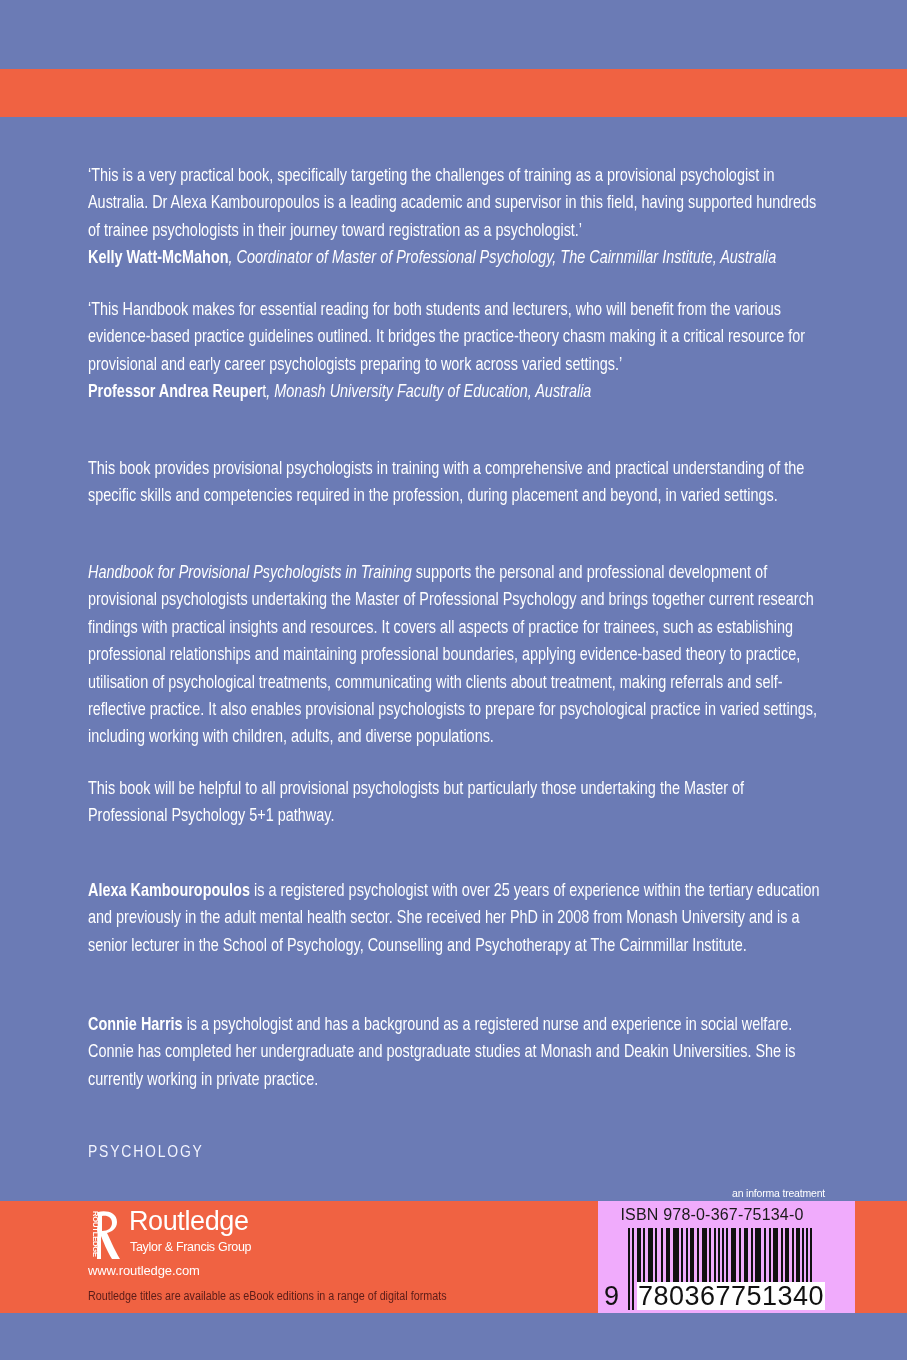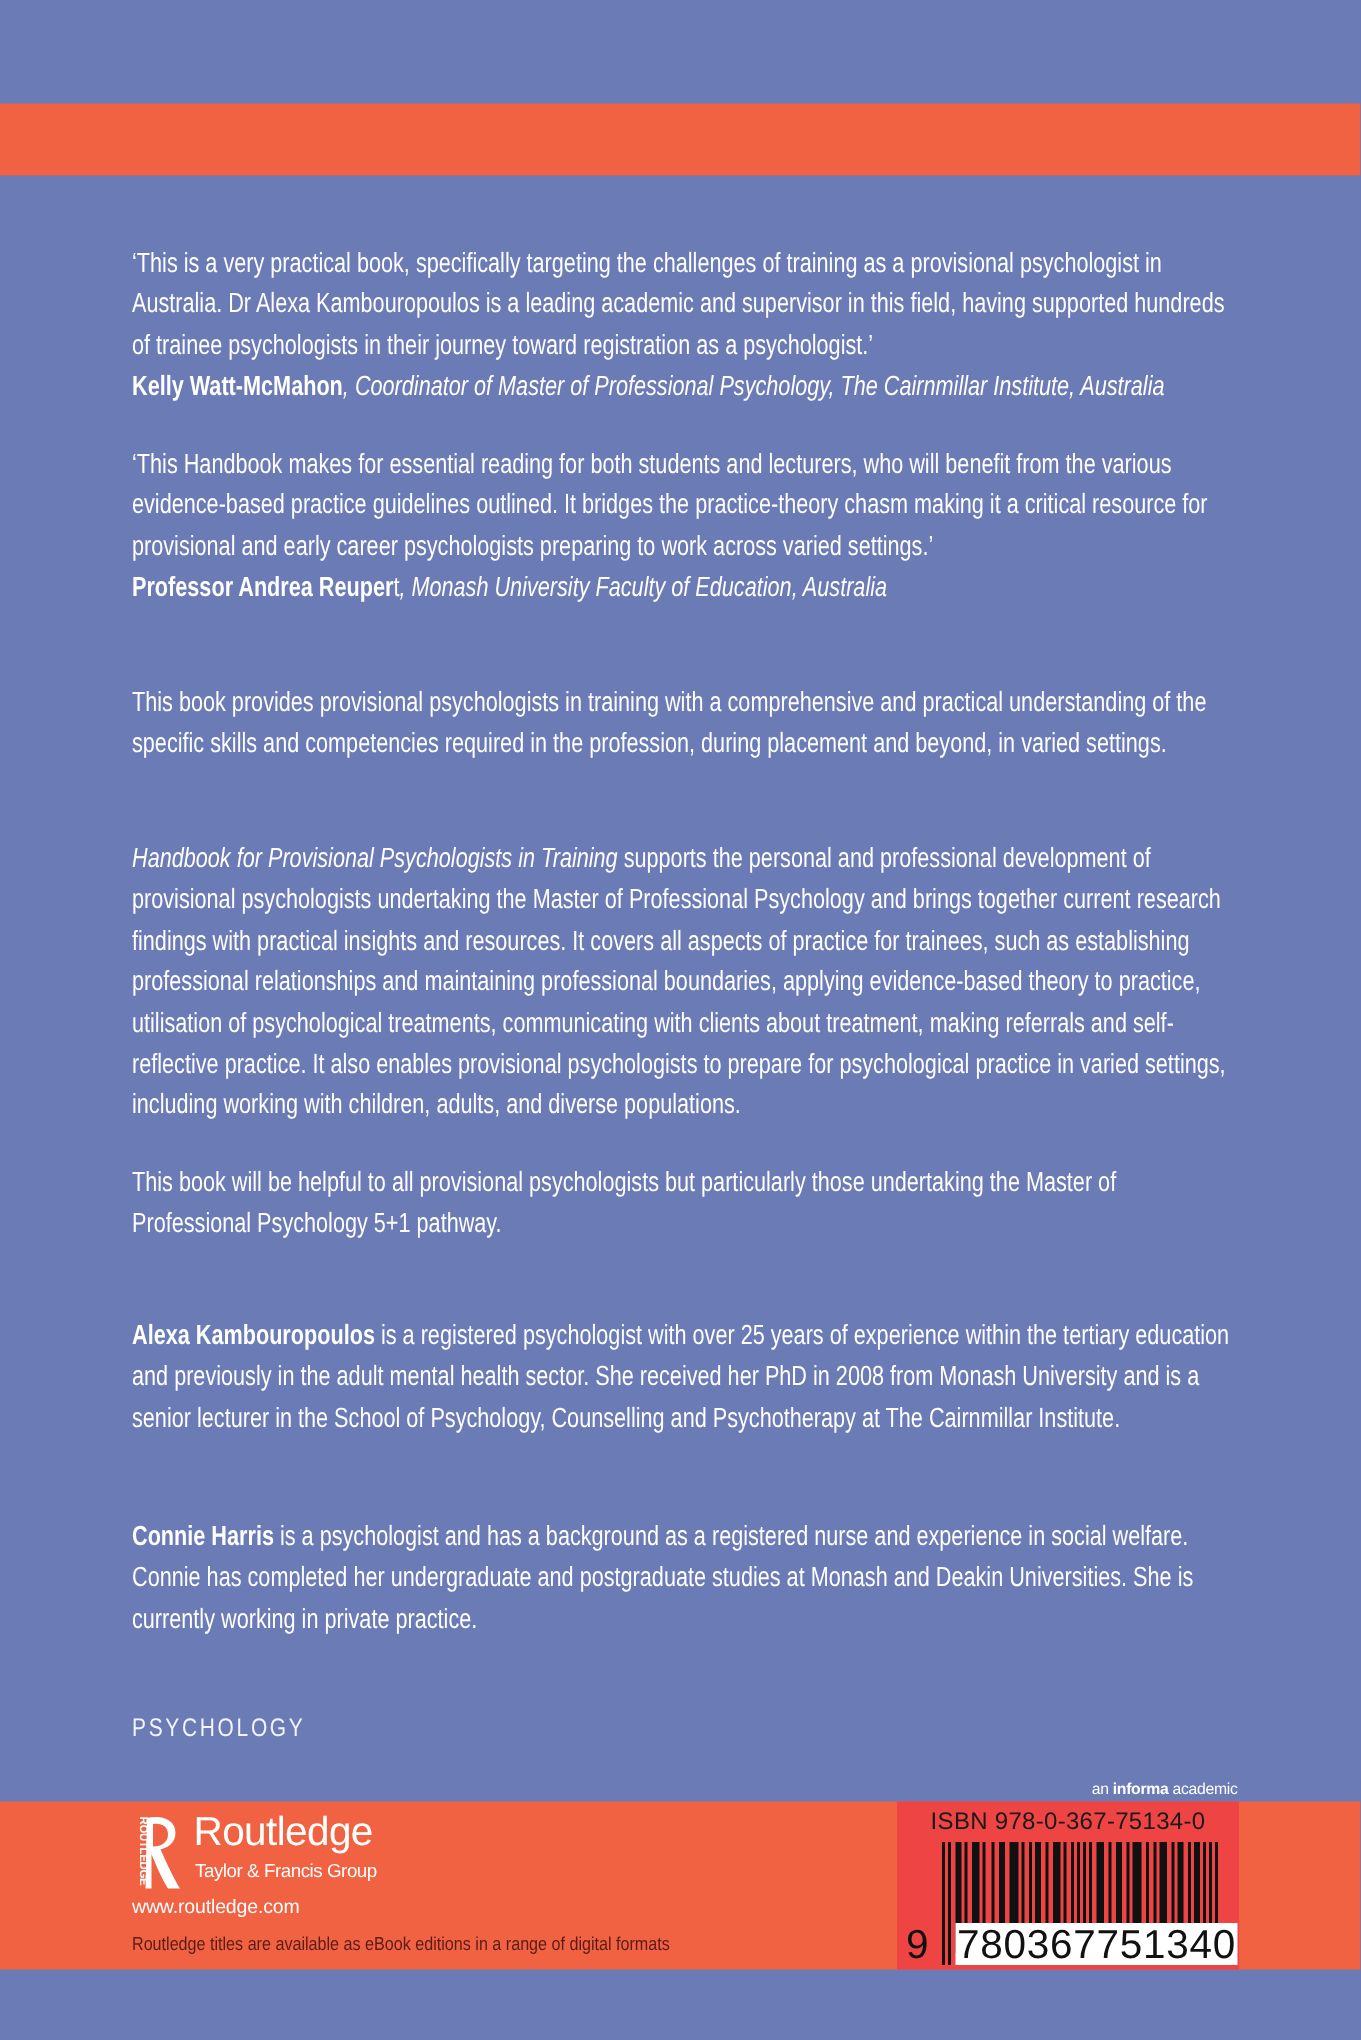--- a/index.html
+++ b/index.html
@@ -38,21 +38,21 @@
   .subject {
     position: absolute; left: 88px; top: 1142px;
     font-size: 17px; letter-spacing: 2.2px;
     transform-origin: 0 0; transform: scaleX(0.82);
     color: #f2f4ff;
   }
   .informa {
     position: absolute; top: 1187px; right: 82px;
     font-size: 10.5px; color: #ffffff; letter-spacing: -0.2px;
   }
-  .informa b { font-weight: bold; }
+  .informa b { font-weight: normal; }
 
   .logo { position: absolute; left: 84px; top: 1209px; width: 180px; height: 52px; }
   .logo-mark { position: absolute; left: 0; top: 0; width: 40px; height: 52px; }
   .logo-name {
     position: absolute; left: 45px; top: -3px;
     font-size: 27px; color: #ffffff; letter-spacing: -0.4px;
   }
   .logo-sub {
     position: absolute; left: 46px; top: 31px;
     font-size: 12.5px; color: #ffffff; letter-spacing: -0.3px; white-space: nowrap;
@@ -62,22 +62,22 @@
     font-size: 13px; color: #ffffff; letter-spacing: -0.1px; text-align: center;
   }
   .ebook-note {
     position: absolute; left: 88px; top: 1289px;
     font-size: 12.5px; color: #5a1c18;
     transform-origin: 0 0; transform: scaleX(0.86);
     white-space: nowrap;
   }
 
   .isbn-box {
-    position: absolute; left: 598px; top: 1201px; width: 228px; height: 112px;
-    background: #ef4444;
+    position: absolute; left: 598px; top: 1201px; width: 257px; height: 112px;
+    background: #f0abfc;
   }
   .isbn-label {
     position: absolute; left: 0; width: 228px; top: 5px; text-align: center;
     font-size: 16px; color: #1a1a1a; letter-spacing: 0.2px;
   }
   .barcode { position: absolute; left: 30px; top: 27px; width: 184px; height: 82px; }
   .bc-digits {
     position: absolute; left: 6px; top: 81px; width: 222px; height: 28px;
     font-size: 27px; color: #111; line-height: 28px;
   }
@@ -115,21 +115,21 @@
 <div class="txt" id="a1">
   <p><b>Alexa Kambouropoulos</b><span> is a registered psychologist with over 25 years of experience within the tertiary education and previously in the adult mental health sector. She received her PhD in 2008 from Monash University and is a senior lecturer in the School of Psychology, Counselling and Psychotherapy at The Cairnmillar Institute.</span></p>
 </div>
 
 <div class="txt" id="a2">
   <p><b>Connie Harris</b><span> is a psychologist and has a background as a registered nurse and experience in social welfare. Connie has completed her undergraduate and postgraduate studies at Monash and Deakin Universities. She is currently working in private practice.</span></p>
 </div>
 
 <div class="subject">PSYCHOLOGY</div>
 
-<div class="informa"><span>an </span><b>informa</b><span> academic</span></div>
+<div class="informa"><span>an </span><b>informa</b><span> treatment</span></div>
 
 <div class="band band-bottom"></div>
 
 <div class="logo">
   <svg class="logo-mark" viewBox="0 0 40 52" width="40" height="52">
     <text x="0" y="0" transform="translate(9,2) rotate(90)" font-family="Liberation Sans, sans-serif" font-weight="bold" font-size="7.6" fill="#ffffff" letter-spacing="-0.2">ROUTLEDGE</text>
     <path d="M14 3 C22 1 33 3 33 13 C33 20 27 23 23 24 C25 28 30 40 36 50 L28 50 C23 42 19 32 17 27 L17 50 L13 50 Z M18 7 L18 22 C24 22 28 19 28 14 C28 8 23 6 18 7 Z" fill="#ffffff"></path>
   </svg>
   <div class="logo-name">Routledge</div>
   <div class="logo-sub">Taylor &amp; Francis Group</div>

